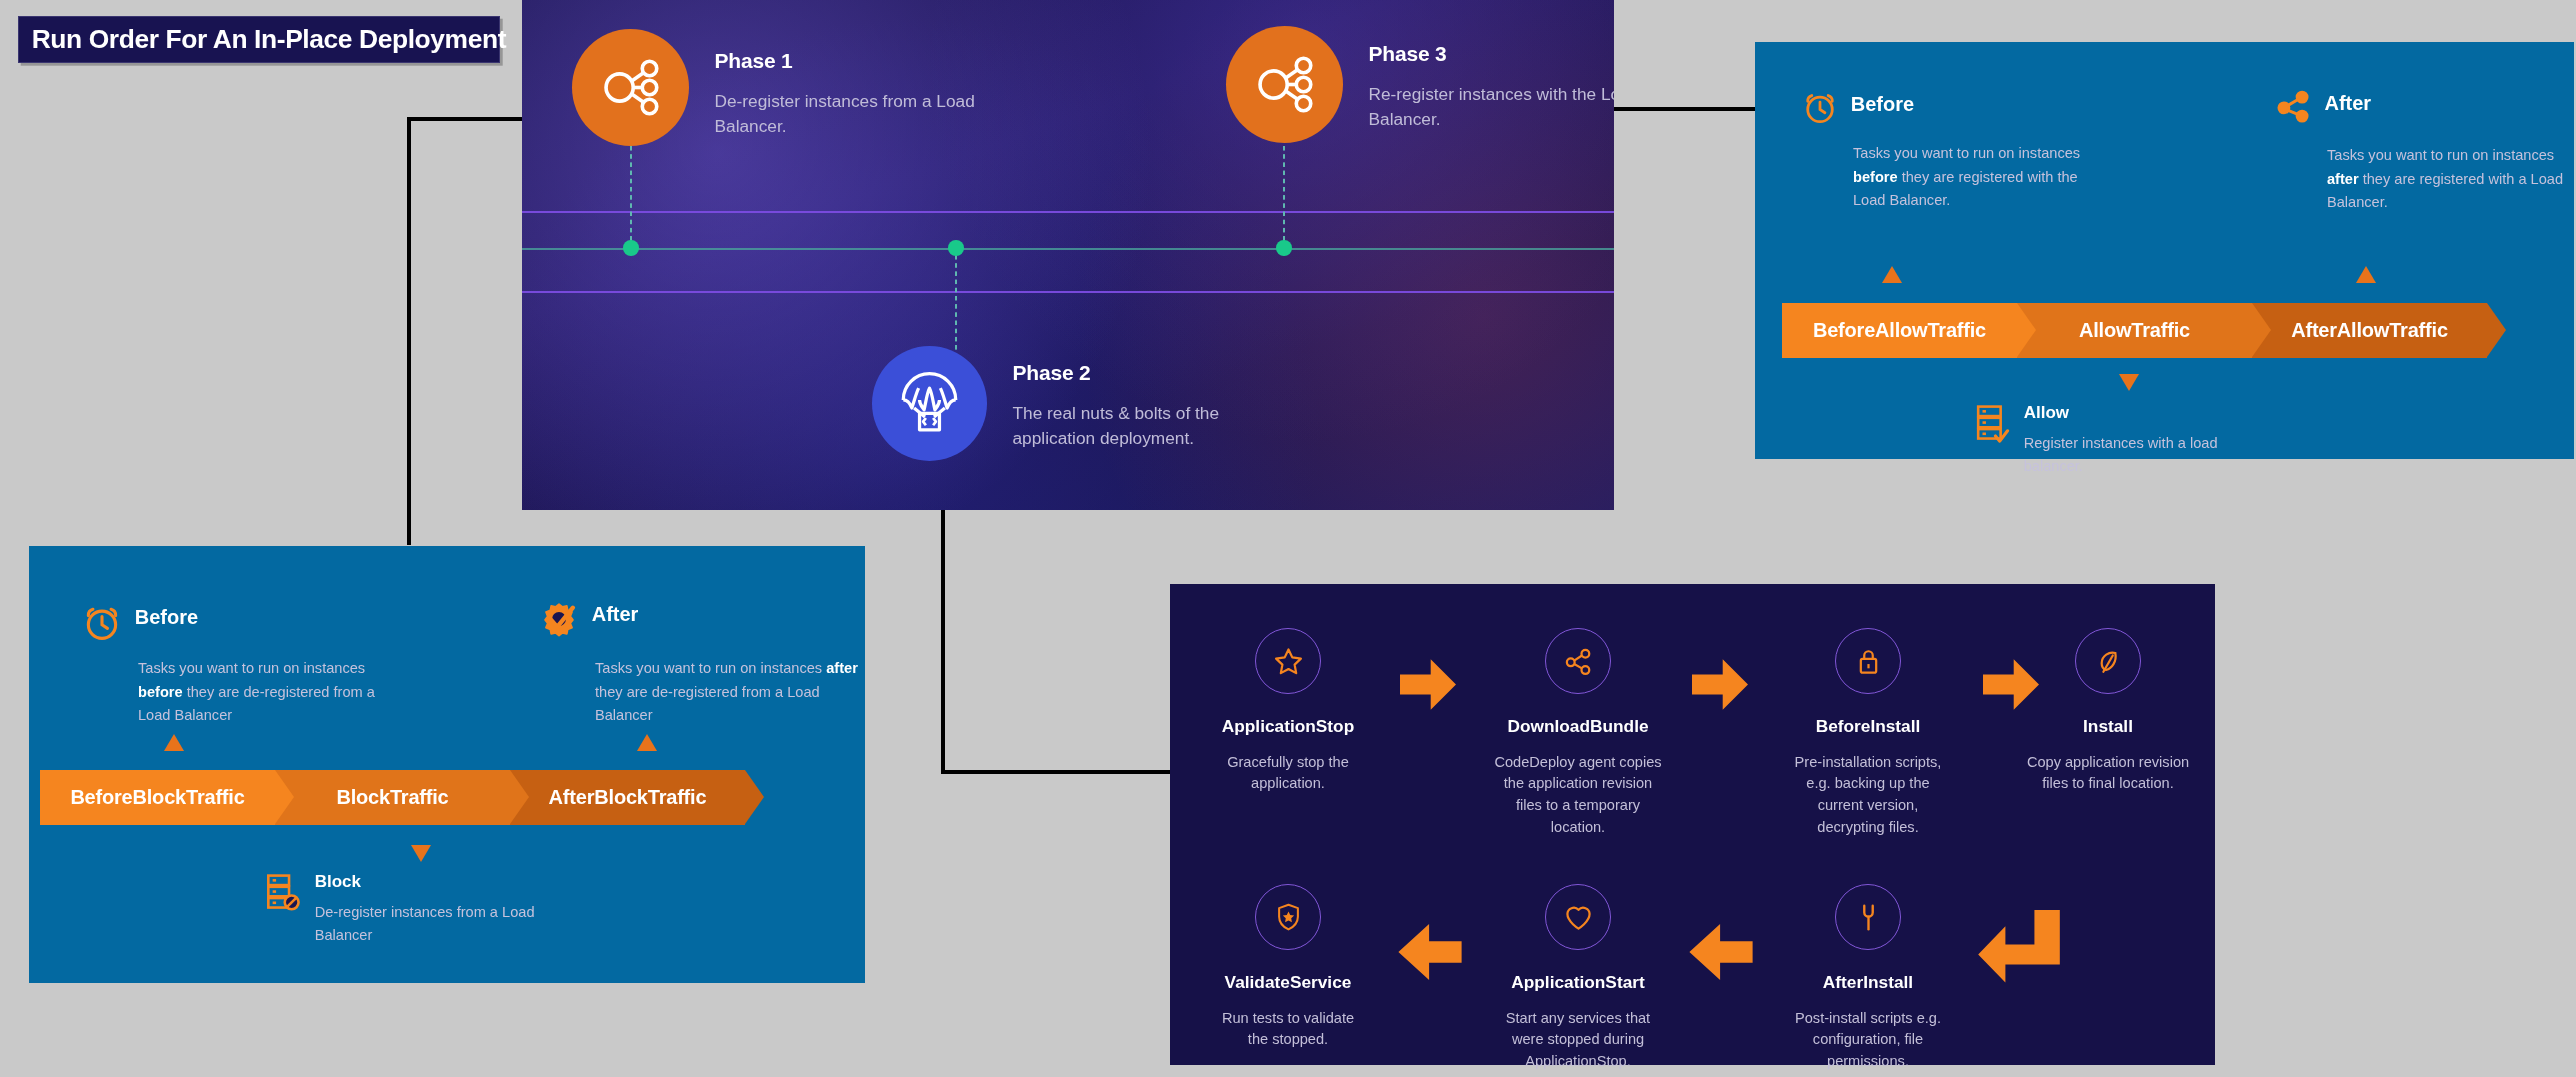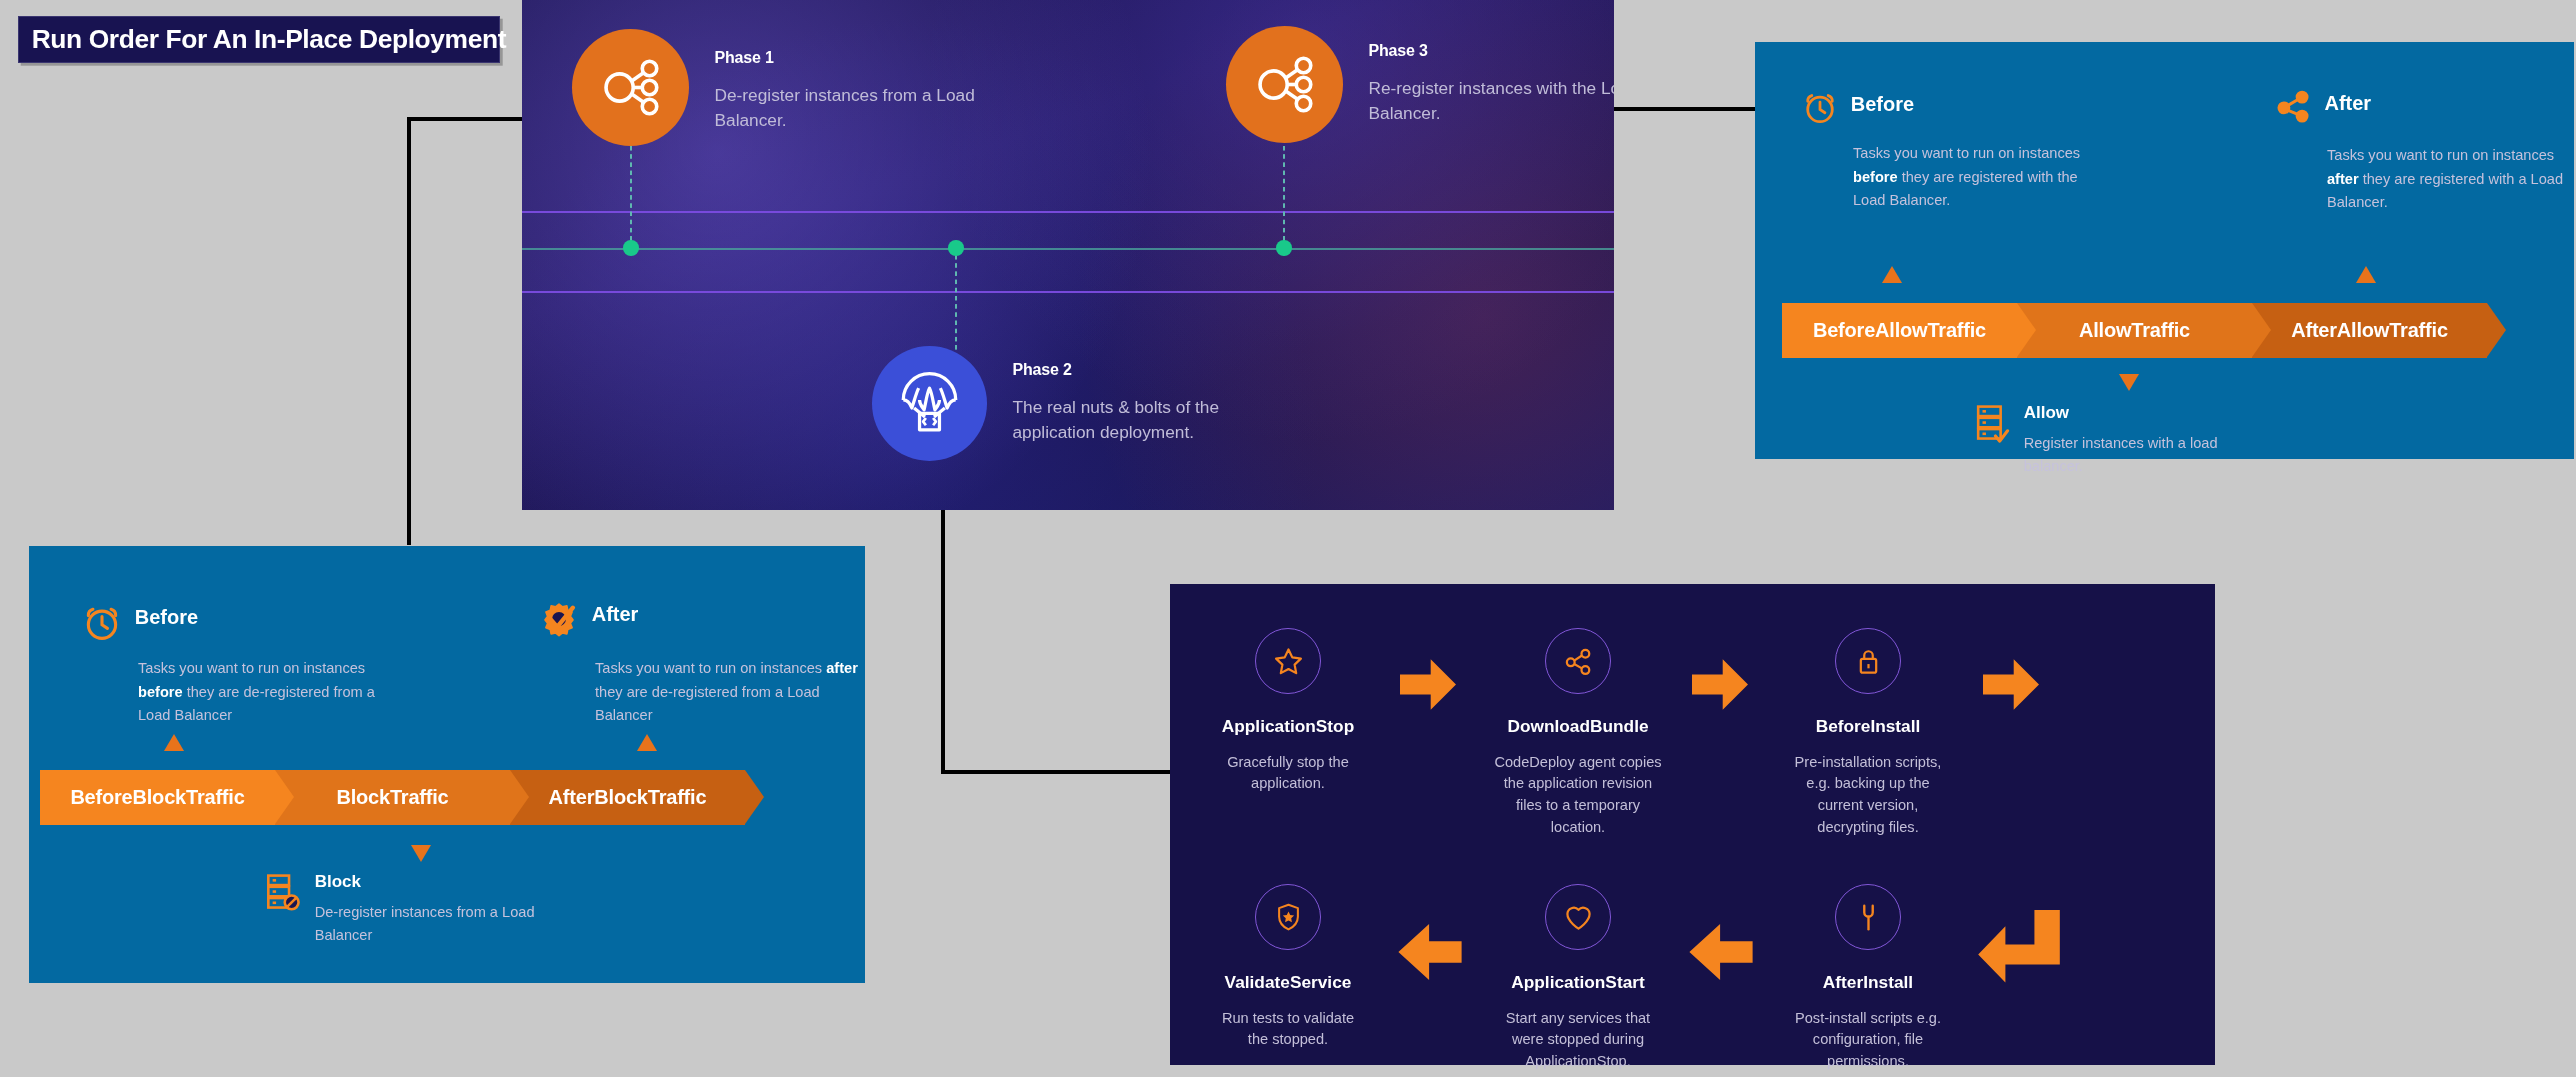--- a/index.html
+++ b/index.html
@@ -39,21 +39,21 @@
   #tl-teal{ top:248px; height:1.8px; background:#4aa39b; opacity:.8;}
   .tl-dot{ position:absolute; width:15.5px; height:15.5px; border-radius:50%;
            background:#19c98a; top:240px; }
   .tl-stem{ position:absolute; width:1.8px;
             background-image:linear-gradient(#5fb8b0 55%, transparent 0);
             background-size:1.8px 8.2px; }
 
   .phase{ position:absolute; display:flex; align-items:flex-start; }
   .phase .bubble{ border-radius:50%; display:flex; align-items:center; justify-content:center; flex:0 0 auto;}
   .phase .txt{ margin-left:25.5px; }
-  .phase h3{ color:#fff; font-size:16px; font-weight:bold; margin-bottom:16.4px; letter-spacing:-0.2px;}
+  .phase h3{ color:#fff; font-size:21px; font-weight:bold; margin-bottom:16.4px; letter-spacing:-0.2px;}
   .phase p{ color:#c0bcd8; font-size:17.3px; line-height:1.42; }
 
   
   .card{ position:absolute; background:#0369a1; }
 
   .hdr{ display:flex; align-items:flex-start; }
   .hdr .ic{ flex:0 0 auto; margin-right:12.7px; }
   .hdr .hh{ color:#fff; font-size:20px; font-weight:bold; padding-top:3.6px;}
   .desc{ color:#c6c2dc; font-size:14.6px; line-height:1.62; }
   .desc b{ color:#fff; font-weight:bold; }
@@ -347,20 +347,30 @@
     <div class="nm">BeforeInstall</div>
     <div class="ds" style="padding:0 5.5px;">Pre-installation scripts, e.g. backing up the current version, decrypting files.</div>
   </div>
 
   <div class="arrow-r" style="left:813px; top:75px;">
     <svg width="56" height="51" viewBox="0 0 62 56">
         <path d="M0 17h34V0l28 28-28 28V39H0z" fill="#f5851f"></path>
       </svg>
   </div>
 
+  <div class="lc" style="left:847px; top:44px;">
+    <div class="ring">
+      <svg width="29" height="31" viewBox="0 0 34 36" fill="none" stroke="#f5851f" stroke-width="2.6" stroke-linecap="round">
+        <path d="M25 8C18 6 9 11 9 20c0 4 2 7 5 8 7-2 13-10 11-20z"></path>
+        <line x1="22" y1="11" x2="11" y2="30"></line>
+      </svg>
+    </div>
+    <div class="nm">Install</div>
+    <div class="ds" style="padding:0 5.5px;">Copy application revision files to final location.</div>
+  </div>
 
   <div class="lc" style="left:27px; top:300px;">
     <div class="ring">
       <svg width="29" height="33" viewBox="0 0 34 38" fill="none" stroke="#f5851f" stroke-width="2.4" stroke-linejoin="round">
         <path d="M17 4l11 4v10c0 7-5 12-11 15-6-3-11-8-11-15V8z"></path>
         <path d="M17 12l2 4.2 4.6.6-3.4 3.2.8 4.5L17 22.4 13 24.5l.8-4.5L10.4 16.8l4.6-.6z" fill="#f5851f" stroke="none"></path>
       </svg>
     </div>
     <div class="nm">ValidateService</div>
     <div class="ds" style="padding:0 16.4px;">Run tests to validate the stopped.</div>

